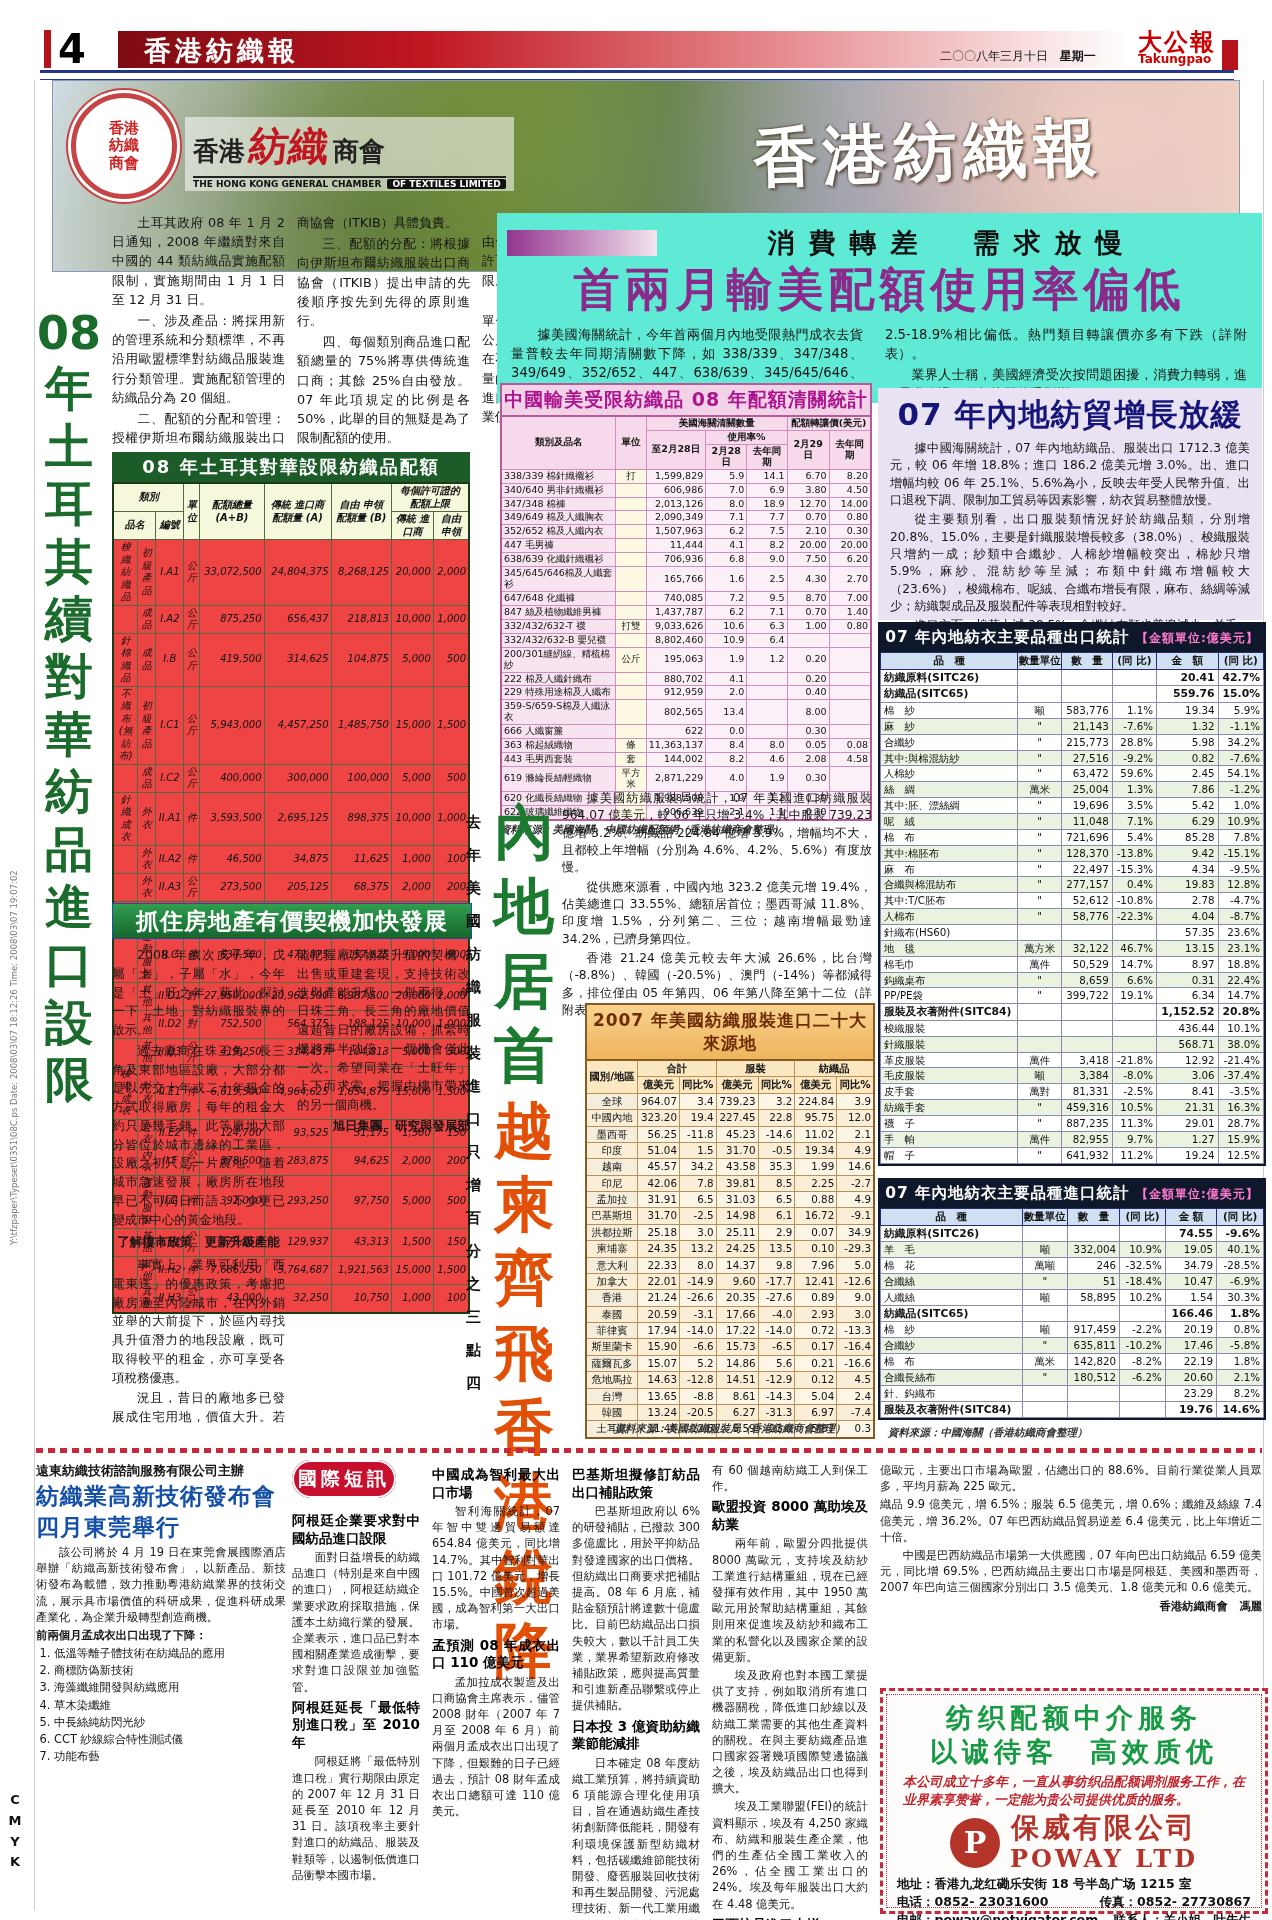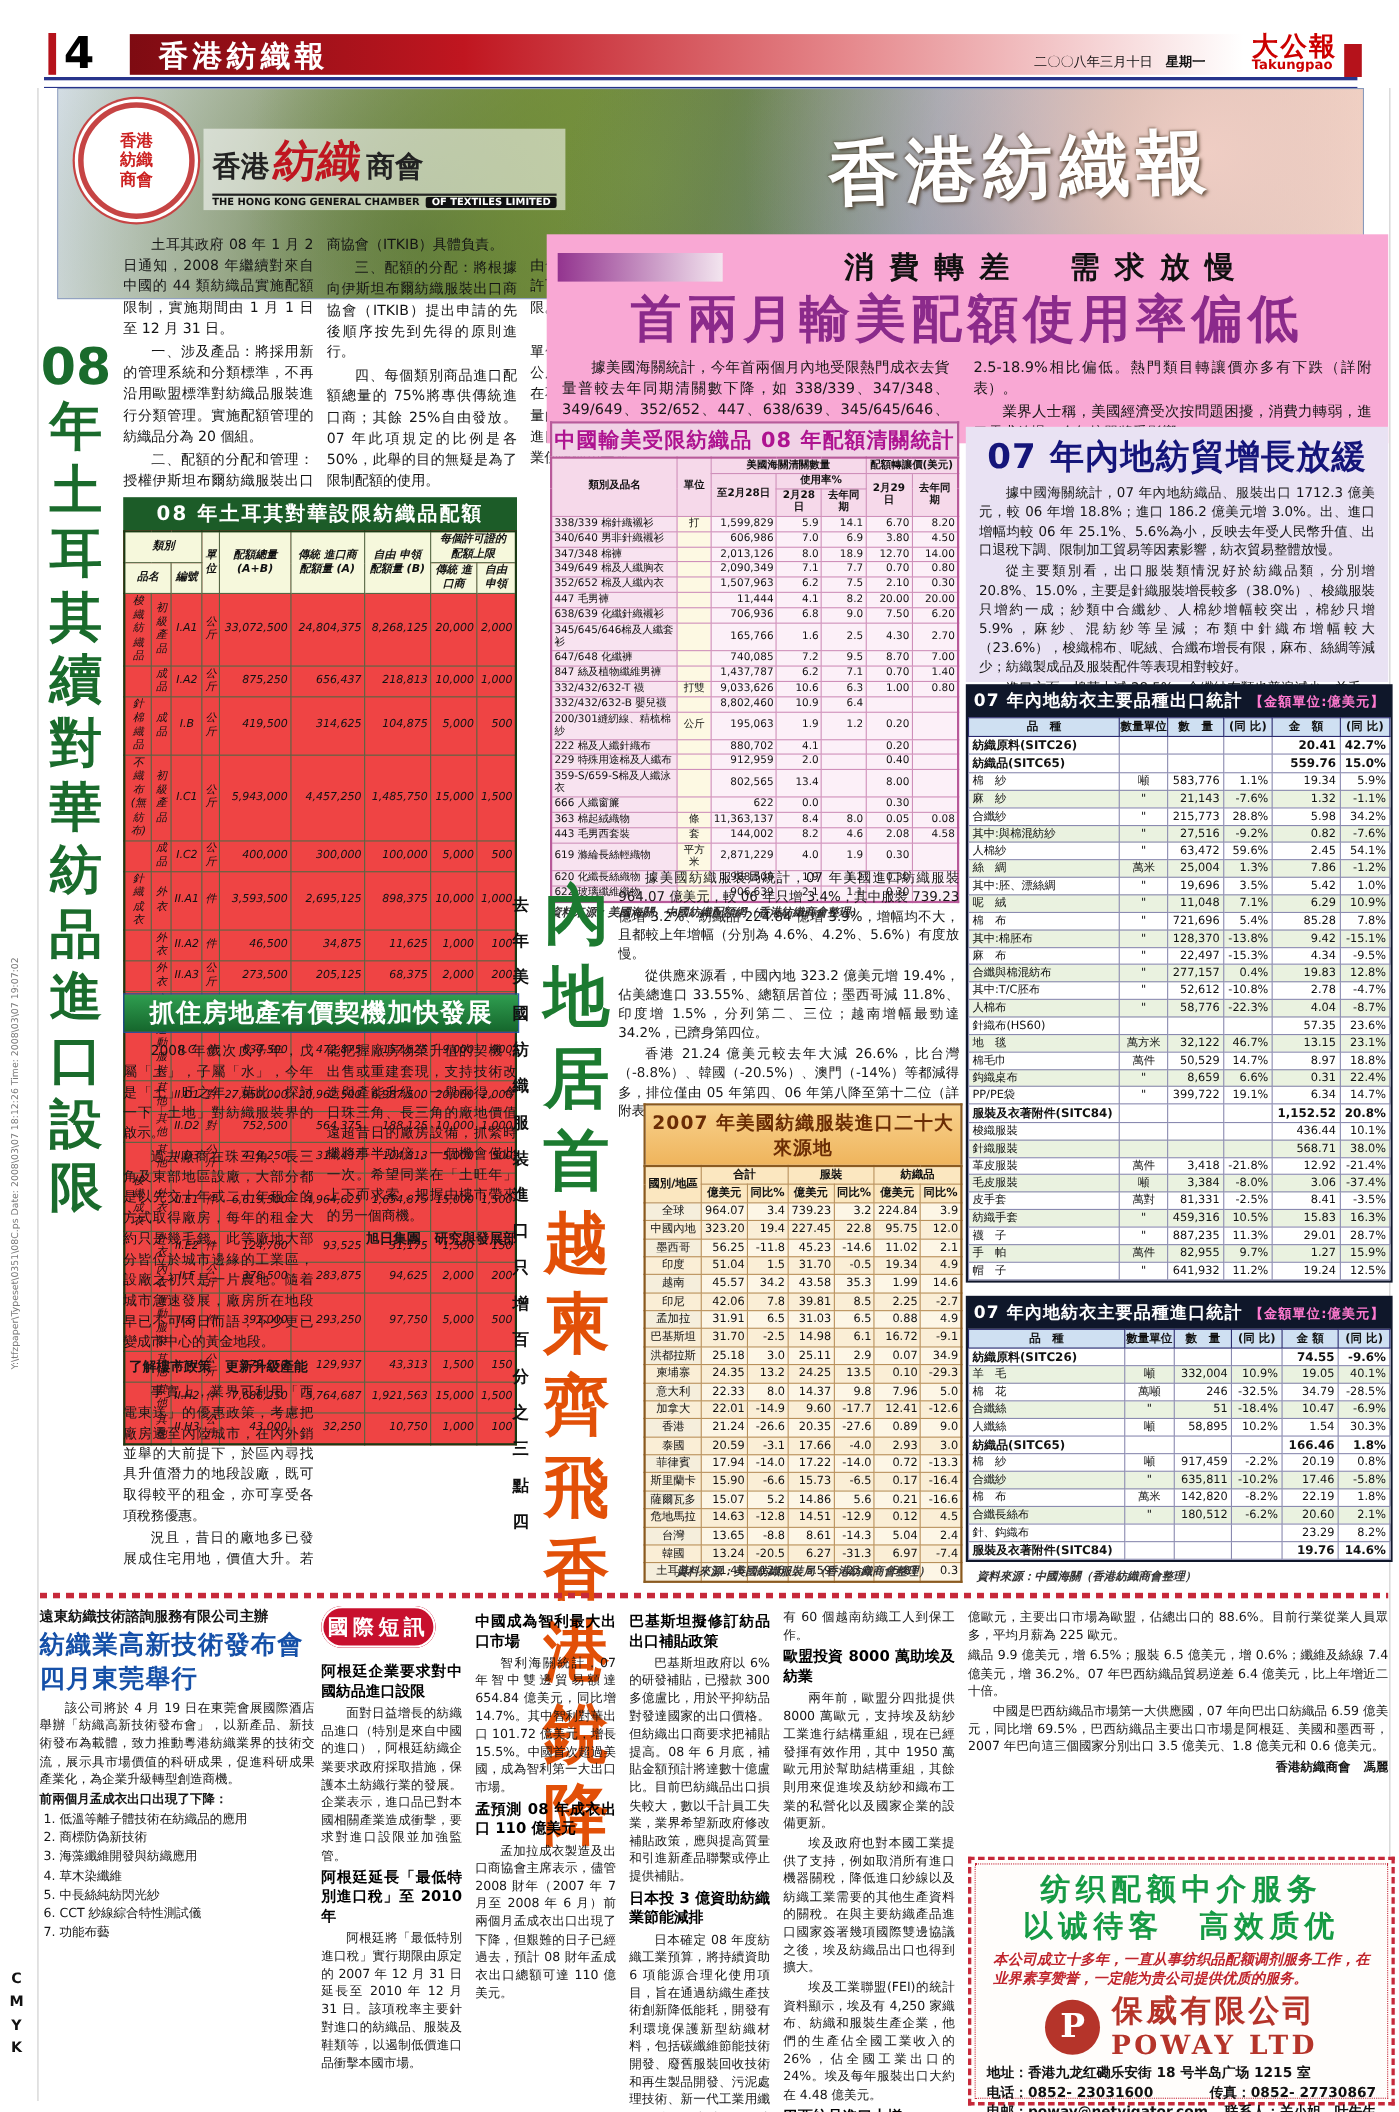--- a/index.html
+++ b/index.html
@@ -65,21 +65,21 @@
   #turkey-tbl th,#turkey-tbl td{border:1px solid #556644;font-size:10px;padding:1px 2px;line-height:1.25;}
   #turkey-tbl th{background:#f6f8dc;font-weight:bold;text-align:center;}
   #turkey-tbl td{text-align:right;}
   #turkey-tbl td:nth-child(1),#turkey-tbl td:nth-child(2){text-align:center;}
   #turkey-tbl td:nth-child(3),#turkey-tbl td:nth-child(4){text-align:center;}
   #prop-hl{left:112px;top:903px;width:358px;height:34px;background:linear-gradient(180deg,#2f9e50,#15662c);
      border:1px solid #1c4fa0;color:#fff;font-size:23px;font-weight:bold;text-align:center;line-height:34px;letter-spacing:1px;}
   #prop-art{left:112px;top:946px;width:358px;height:498px;column-count:2;column-gap:12px;column-fill:auto;}
   #prop-art .sub{font-weight:bold;text-align:center;text-indent:0;margin:4px 0;}
   
-  #pink-box{left:497px;top:213px;width:765px;height:190px;background:#f9a8d4;text-decoration:underline;}
+  #pink-box{left:497px;top:213px;width:765px;height:190px;background:#5eead4;text-decoration:underline;}
   #kicker{position:absolute;left:10px;top:12px;display:flex;align-items:center;width:740px;}
   #kicker .bar{width:150px;height:26px;background:linear-gradient(90deg,#93348f,#f3e5ef);}
   #kicker .kt{flex:1;text-align:center;font-size:27px;font-weight:bold;letter-spacing:14px;color:#111;}
   #pink-hl{position:absolute;left:0;top:46px;width:100%;text-align:center;font-size:46px;font-weight:bold;
      color:#8b2a8b;letter-spacing:5px;}
   #pink-c1{position:absolute;left:14px;top:112px;width:352px;}
   #pink-c2{position:absolute;left:388px;top:112px;width:362px;}
   #pink-box .art{font-size:13.2px;line-height:1.45;}
   
   #clear-tbl{left:500px;top:383px;width:372px;}
@@ -1178,21 +1178,21 @@
             <td>81,331</td>
             <td>-2.5%</td>
             <td>8.41</td>
             <td>-3.5%</td>
           </tr>
           <tr>
             <td>紡織手套</td>
             <td>"</td>
             <td>459,316</td>
             <td>10.5%</td>
-            <td>15.83</td>
+            <td>21.31</td>
             <td>16.3%</td>
           </tr>
           <tr>
             <td>襪　子</td>
             <td>"</td>
             <td>887,235</td>
             <td>11.3%</td>
             <td>29.01</td>
             <td>28.7%</td>
           </tr>

